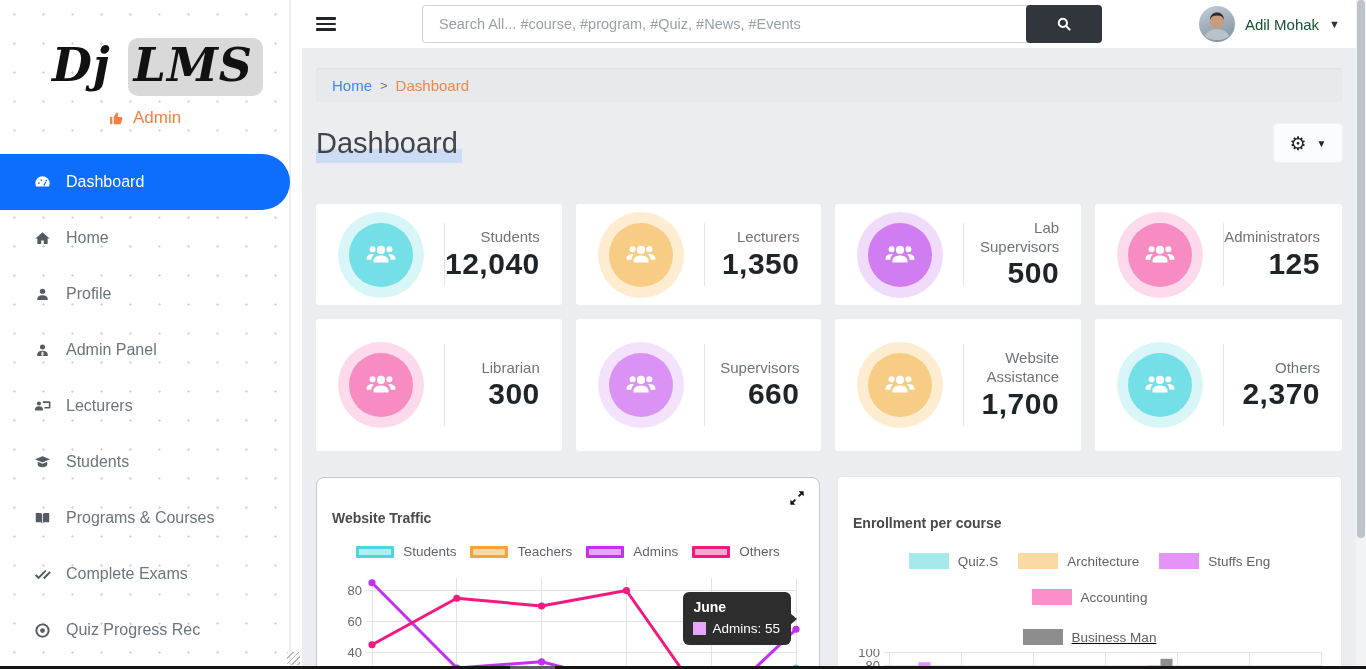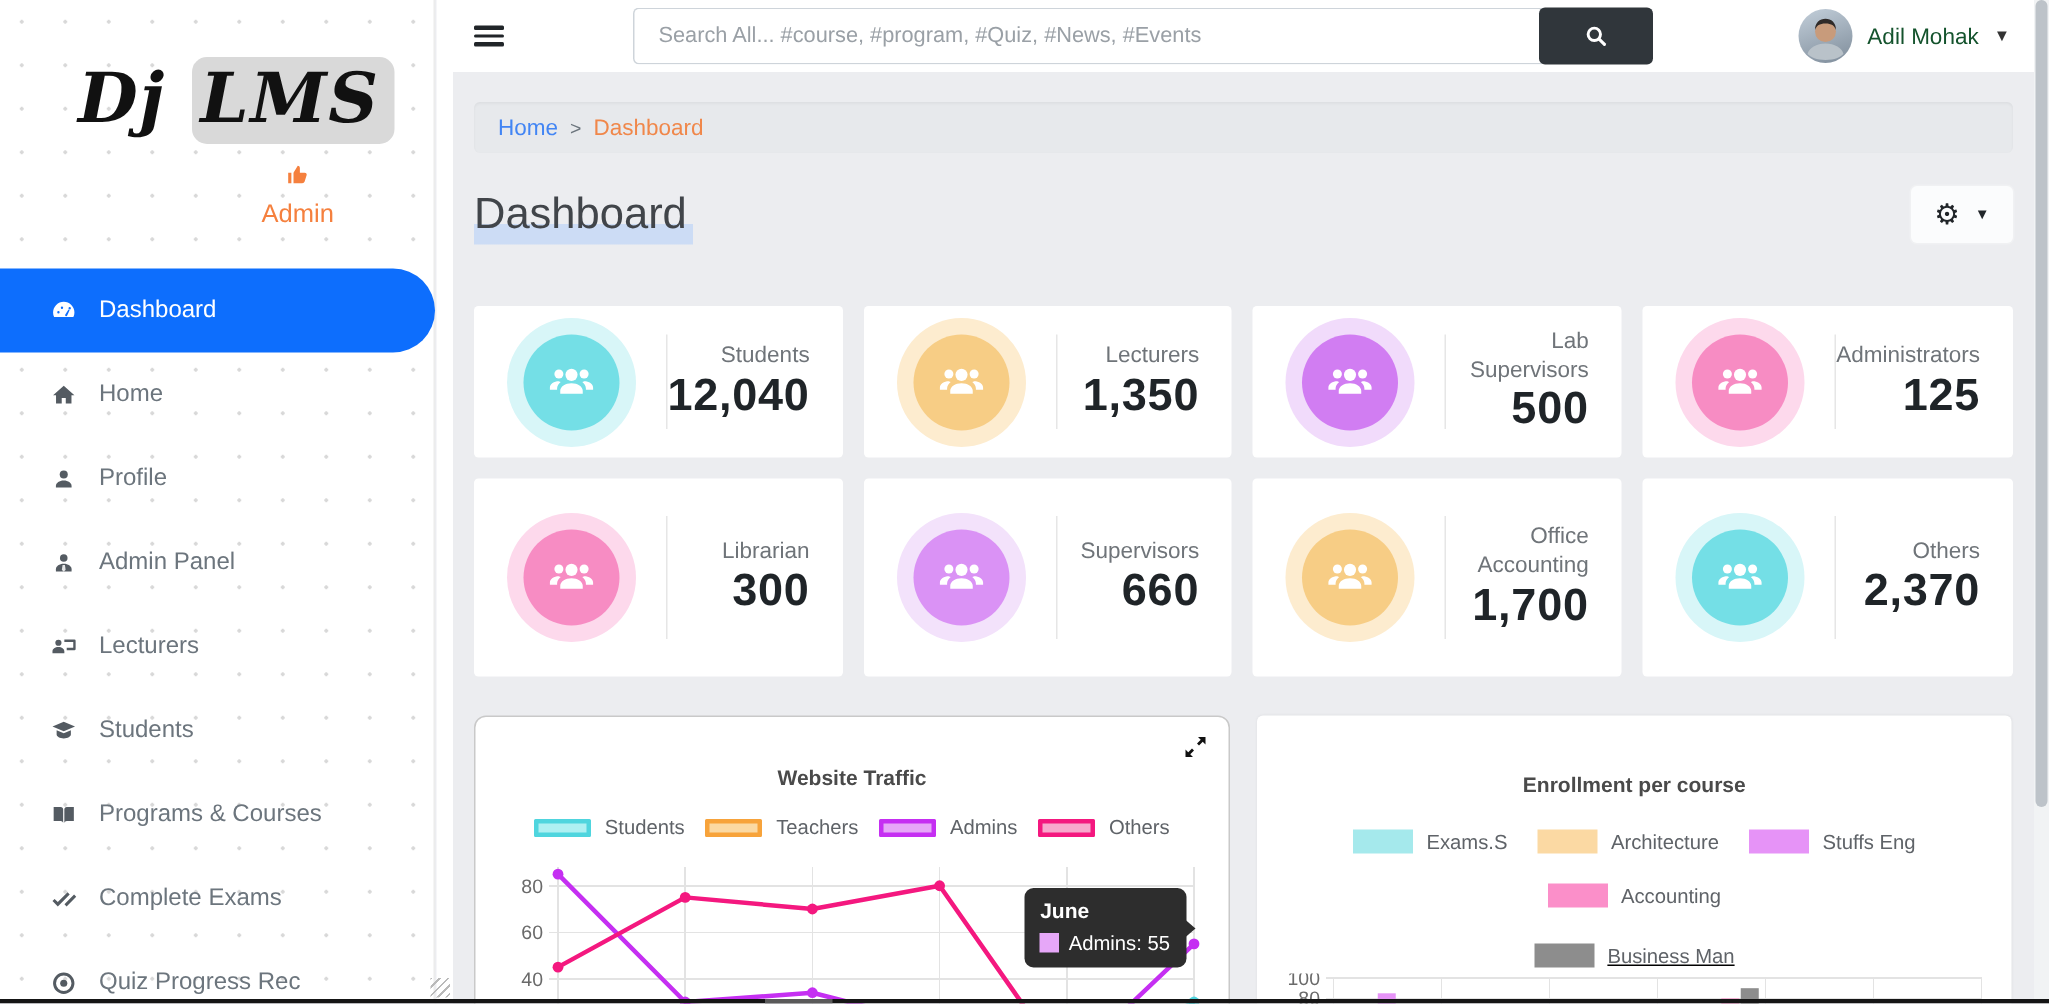--- a/index.html
+++ b/index.html
@@ -8,21 +8,21 @@
   
   .sidebar { position:absolute; left:0; top:0; width:290px; height:669px; background:#fff;
     background-image:radial-gradient(#d8d8d8 1.2px, transparent 1.4px); background-size:29px 29px;
     border-right:1px solid #ececec; z-index:3; }
   .side-gutter { position:absolute; left:291px; top:0; width:11px; height:669px; background:#fff; z-index:3; }
   .side-grip { position:absolute; left:287px; bottom:4px; width:13px; height:13px; z-index:4; cursor:nwse-resize;
     background:repeating-linear-gradient(135deg,#b9b9b9 0 1px,transparent 1px 4px); }
   .logo-wrap { padding:38px 4px 0 52px; }
   .logo { font-family:"DejaVu Serif",serif; font-style:italic; font-weight:700; font-size:46px; color:#111; letter-spacing:1px; }
   .logo .hl { background:#d9d9d9; border-radius:10px; padding:0 10px 4px 6px; }
-  .admin-line { display:flex; align-items:center; gap:8px; margin:16px 0 0 108px; color:#f5803e; font-size:17px;flex-direction:column; }
+  .admin-line { display:flex; align-items:center; gap:8px; margin:16px 0 0 108px; color:#f5803e; font-size:17px; }
   .admin-line svg { width:17px; height:17px; fill:#f5803e; }
   .menu { margin-top:26px; }
   .menu-item { display:flex; align-items:center; gap:14px; height:56px; padding-left:33px; color:#6c757d; font-size:16px; cursor:pointer; }
   .menu-item svg { width:19px; height:19px; fill:#545b62; flex:none; }
   .menu-item.active { background:#0d6efd; color:#fff; border-radius:0 28px 28px 0; width:290px; }
   .menu-item.active svg { fill:#fff; }
 
   
   .topbar { position:absolute; left:302px; top:0; width:1064px; height:48px; background:#fff; display:flex; align-items:center; z-index:2; }
   .burger { margin-left:14px; width:20px; cursor:pointer; }
@@ -60,21 +60,21 @@
   .stat-text { flex:1; text-align:right; padding-right:22px; }
   .stat-label { font-size:15px; color:#6f7479; line-height:1.25; }
   .stat-value { font-size:30px; font-weight:600; color:#1f2428; letter-spacing:.5px; }
 
   
   .charts { margin-top:26px; display:grid; grid-template-columns:504px 503px; gap:18px; }
   .chart-card { background:#fff; border-radius:8px; height:420px; position:relative; padding:12px 15px; }
   .chart-card.bordered { border:1px solid #c9c9c9; }
   .chart-card.plain { border-radius:4px; box-shadow:0 0 2px rgba(0,0,0,.06); }
   .expand-ic { position:absolute; right:12px; top:10px; width:20px; height:20px; cursor:pointer; }
-  .chart-title { text-align:center; font-size:14px; font-weight:700; color:#4a4a4a; margin-top:20px; }
+  .chart-title { font-size:14px; font-weight:700; color:#4a4a4a; margin-top:20px; }
   .legend-row { display:flex; justify-content:center; gap:14px; margin-top:18px; align-items:center; flex-wrap:wrap; }
   .lg-item { display:flex; align-items:center; gap:9px; }
   .lg-item .lbl { font-size:13.5px; color:#5f6368; }
   .sw-line { width:38px; height:12px; border:3px solid; border-radius:1px; }
   .sw-bar { width:40px; height:16px; }
   .chart-svg { display:block; margin-top:10px; }
   .tooltip { position:absolute; right:28px; top:114px; background:#2d2d2d; color:#fff; border-radius:6px; padding:7px 11px 9px 10px; min-width:78px; z-index:5; }
   .tooltip:after { content:""; position:absolute; right:-6px; top:50%; margin-top:-6px; border:6px solid transparent; border-right:none; border-left:7px solid #2d2d2d; }
   .tt-month { font-weight:700; font-size:14px; }
   .tt-row { display:flex; align-items:center; gap:6px; margin-top:6px; }
@@ -336,21 +336,21 @@
               <circle cx="6.4" cy="8.2" r="2"></circle>
               <circle cx="17.6" cy="8.2" r="2"></circle>
               <path d="M12 12.3c-2.8 0-5 1.5-5 3.4V17h10v-1.3c0-1.9-2.2-3.4-5-3.4z"></path>
               <path d="M6.4 11.4c-2.2 0-4 1.2-4 2.8v1h3.2v-.5c0-1.1.6-2.1 1.6-2.9a4.6 4.6 0 0 0-.8-.4z"></path>
               <path d="M17.6 11.4c2.2 0 4 1.2 4 2.8v1h-3.2v-.5c0-1.1-.6-2.1-1.6-2.9a4.6 4.6 0 0 1 .8-.4z"></path>
             </svg>
           </div>
         </div>
       <div class="stat-div"></div>
       <div class="stat-text" style="max-width:170px;margin-left:auto;">
-          <div class="stat-label">Office Accounting</div>
+          <div class="stat-label">Website Assistance</div>
           <div class="stat-value">1,700</div>
         </div>
     </div>
     <div class="stat-card" style="--c: #74dfe6; --halo: #d8f6f8;">
       <div class="halo">
           <div class="bubble">
             <svg viewBox="0 0 24 24">
               <circle cx="12" cy="8.6" r="2.7"></circle>
               <circle cx="6.4" cy="8.2" r="2"></circle>
               <circle cx="17.6" cy="8.2" r="2"></circle>
@@ -452,21 +452,21 @@
             <span class="tt-lbl">Admins: 55</span>
           </div>
       </div>
     </div>
 
     <div class="chart-card plain">
       <div class="chart-title" style="margin-top:26px;">Enrollment per course</div>
       <div class="legend-row" style="margin-top:22px; gap:20px;">
         <span class="lg-item">
             <span class="sw-bar" style="background: rgb(165, 233, 236);"></span>
-            <span class="lbl">Exams.S</span>
+            <span class="lbl">Quiz.S</span>
           </span>
         <span class="lg-item">
             <span class="sw-bar" style="background: rgb(251, 217, 163);"></span>
             <span class="lbl">Architecture</span>
           </span>
         <span class="lg-item">
             <span class="sw-bar" style="background: rgb(230, 147, 247);"></span>
             <span class="lbl">Stuffs Eng</span>
           </span>
         <span class="lg-item">

